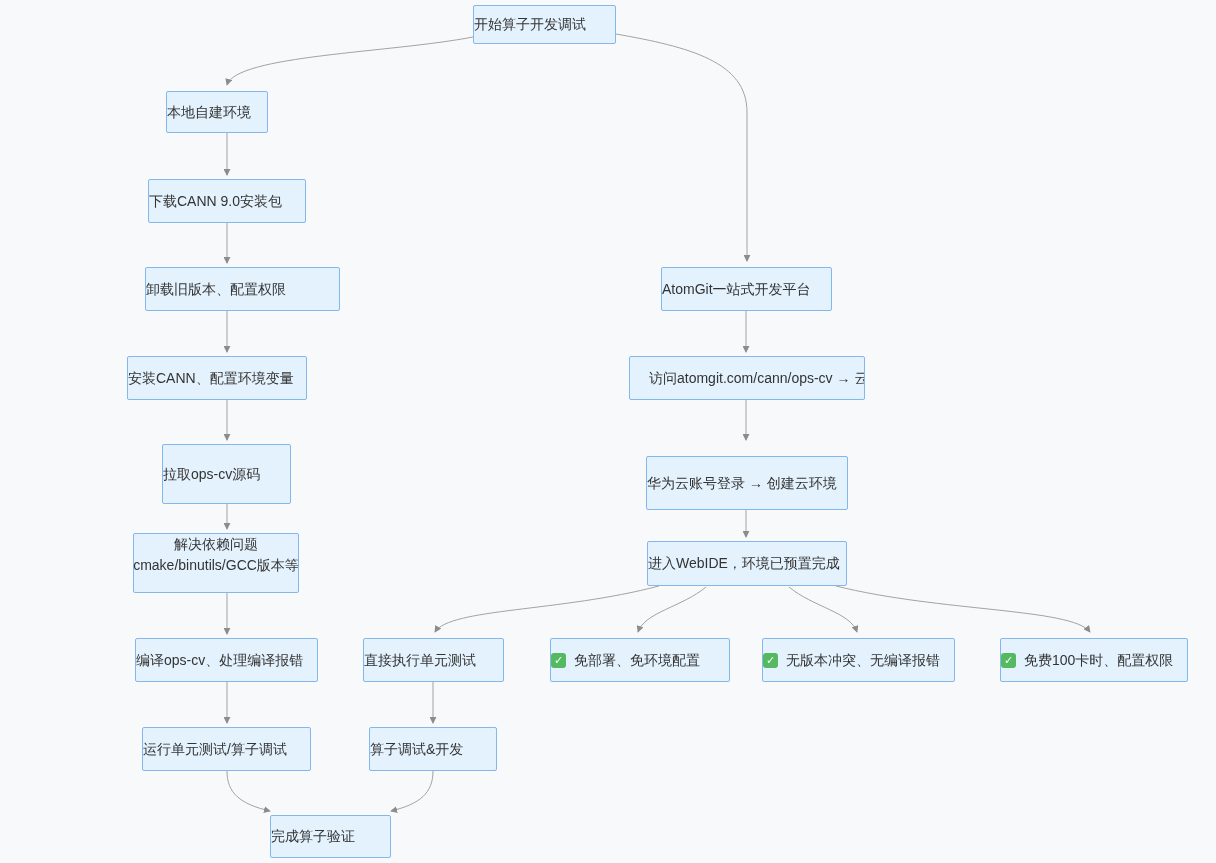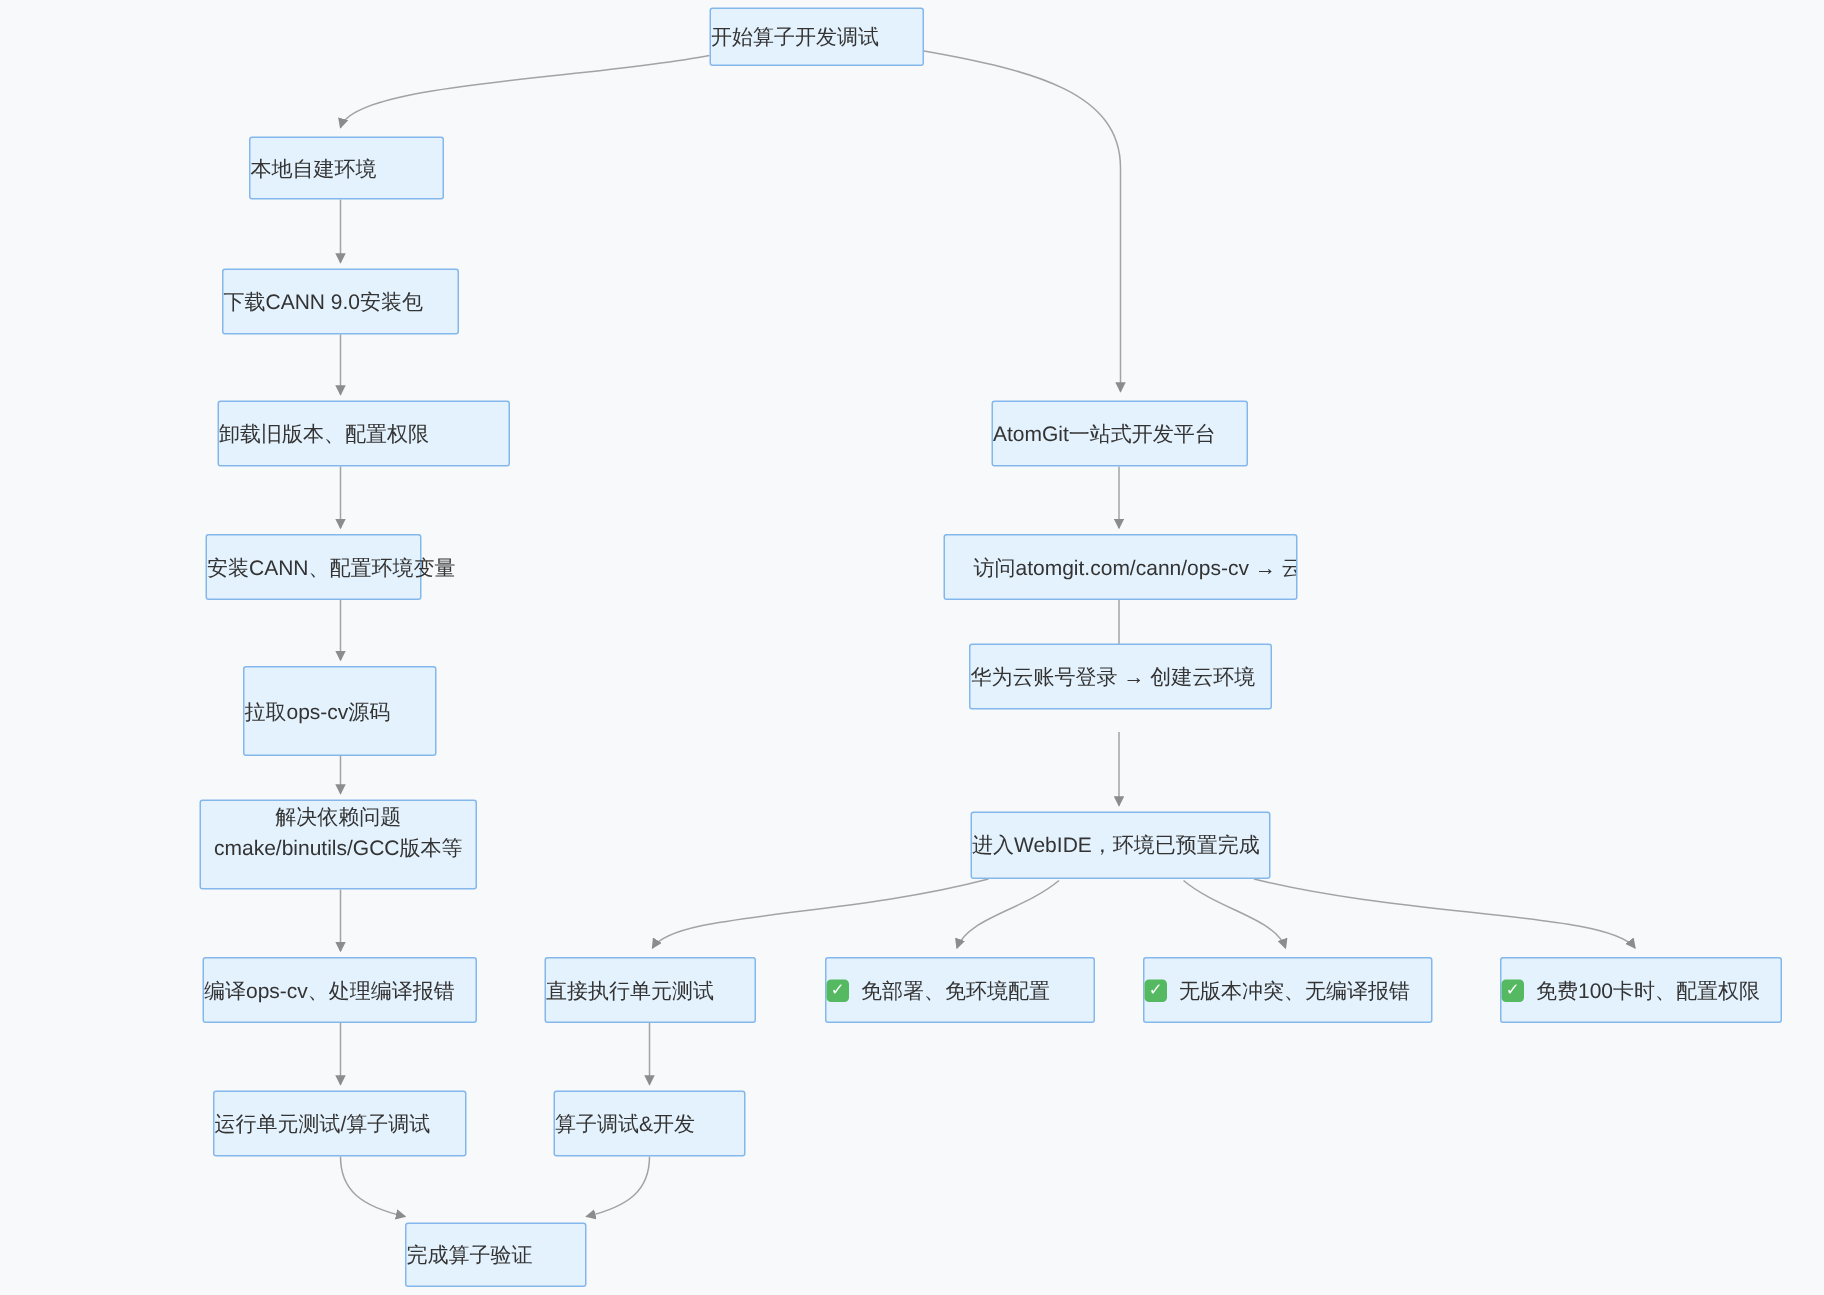--- a/index.html
+++ b/index.html
@@ -96,62 +96,62 @@
     <path class="edge" d="M 836,586 C 940,612 1072,608 1090,632" marker-end="url(#arrow)"></path>
     <path class="edge" d="M 433,682 L 433,723" marker-end="url(#arrow)"></path>
     <path class="edge" d="M 227,771 C 227,793 240,804 270,811" marker-end="url(#arrow)"></path>
     <path class="edge" d="M 433,771 C 433,793 420,804 391,811" marker-end="url(#arrow)"></path>
   </svg>
 
   <div class="node" style="left:473px;top:5px;width:143px;height:39px">
     <span>开始算子开发调试</span>
   </div>
 
-  <div class="node" style="left:166px;top:91px;width:130px;height:42px">
+  <div class="node" style="left:166px;top:91px;width:102px;height:42px">
     <span>本地自建环境</span>
   </div>
 
   <div class="node" style="left:148px;top:179px;width:158px;height:44px">
     <span>下载CANN 9.0安装包</span>
   </div>
 
   <div class="node" style="left:145px;top:267px;width:195px;height:44px">
     <span>卸载旧版本、配置权限</span>
   </div>
 
-  <div class="node" style="left:137px;top:356px;width:144px;height:44px">
+  <div class="node" style="left:127px;top:356px;width:180px;height:44px">
     <span>安装CANN、配置环境变量</span>
   </div>
 
   <div class="node" style="left:162px;top:444px;width:129px;height:60px">
     <span>拉取ops-cv源码</span>
   </div>
 
-  <div class="node two-line" style="left:133px;top:533px;width:185px;height:60px">
+  <div class="node two-line" style="left:133px;top:533px;width:166px;height:60px">
     <span>解决依赖问题</span>
     <span>cmake/binutils/GCC版本等</span>
   </div>
 
   <div class="node" style="left:142px;top:727px;width:169px;height:44px">
     <span>运行单元测试/算子调试</span>
   </div>
 
   <div class="node" style="left:135px;top:638px;width:183px;height:44px">
     <span>编译ops-cv、处理编译报错</span>
   </div>
 
   <div class="node" style="left:661px;top:267px;width:171px;height:44px">
     <span>AtomGit一站式开发平台</span>
   </div>
 
   <div class="node clip-left" style="left:629px;top:356px;width:236px;height:44px">
     <span>访问atomgit.com/cann/ops-cv → 云开</span>
   </div>
 
-  <div class="node" style="left:646px;top:429px;width:202px;height:44px">
+  <div class="node" style="left:646px;top:456px;width:202px;height:54px">
     <span>华为云账号登录 → 创建云环境</span>
   </div>
 
   <div class="node" style="left:647px;top:541px;width:200px;height:45px">
     <span>进入WebIDE，环境已预置完成</span>
   </div>
 
   <div class="node" style="left:363px;top:638px;width:141px;height:44px">
     <span>直接执行单元测试</span>
   </div>

